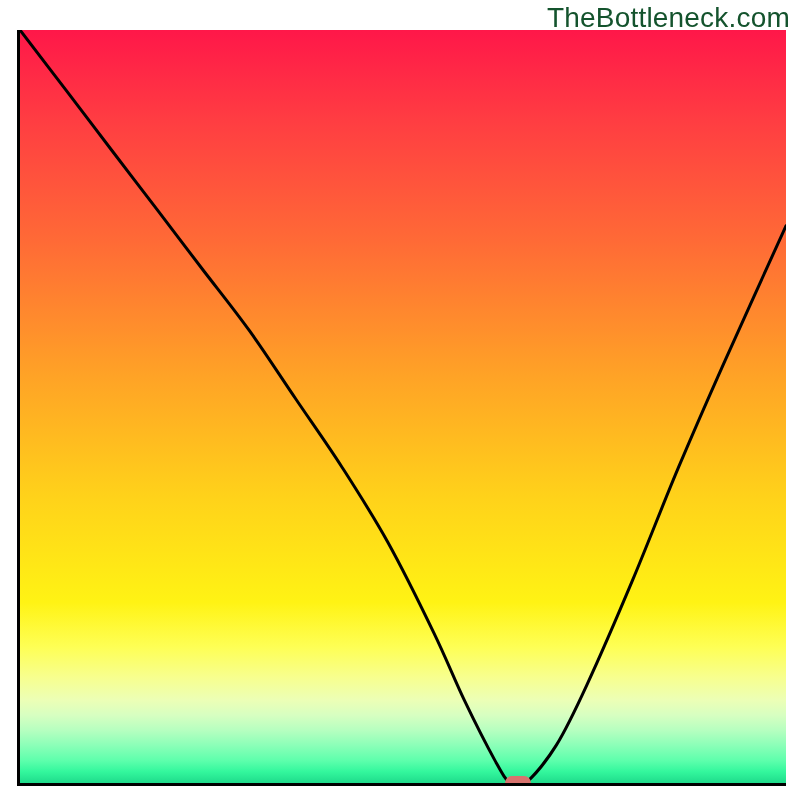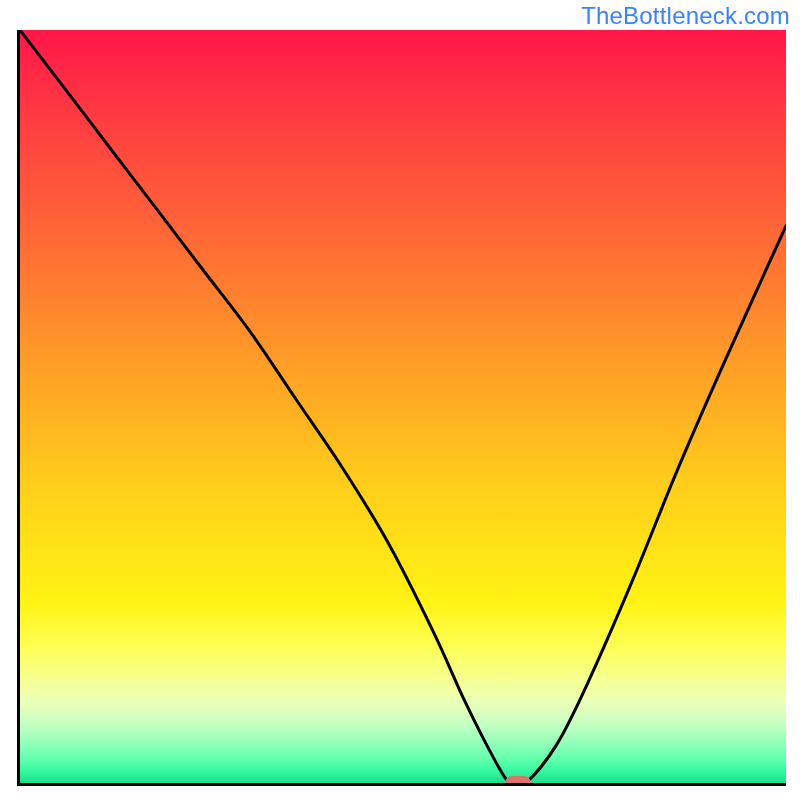--- a/index.html
+++ b/index.html
@@ -14,23 +14,23 @@
   .frame {
     position: relative;
     width: 800px;
     height: 800px;
     background: #ffffff;
   }
   .attribution {
     position: absolute;
     top: 2px;
     right: 10px;
-    font-size: 24px;
+    font-size: 28px;
     font-weight: 500;
-    color: #3b82f6;
+    color: #14532d;
     letter-spacing: 0.2px;
   }
   .plot-area {
     position: absolute;
     left: 17px;
     top: 30px;
     width: 766px;
     height: 753px;
     border-left: 3px solid #000000;
     border-bottom: 3px solid #000000;

